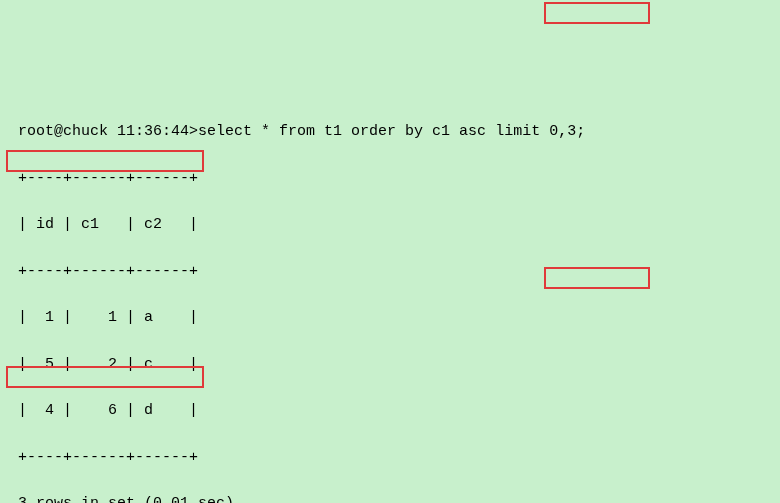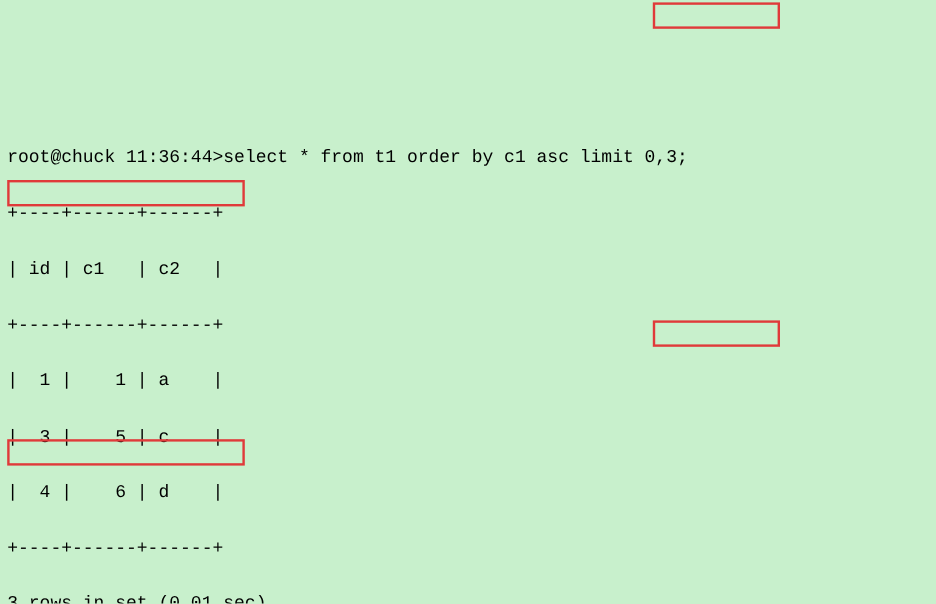--- a/index.html
+++ b/index.html
@@ -9,21 +9,21 @@
       font-size: 15px;
       line-height: 1.55;
       color: #000;
       padding: 4px 6px;
       width: 780px;
       height: 503px;
       overflow: hidden;
       white-space: pre;
       position: relative;
     }
-    .line { display: block; }
+    .line { display: block; margin-left: 12px; }
     .highlight-box {
       position: absolute;
       border: 2px solid #e03a3a;
       pointer-events: none;
     }
     
     #hl-limit-1 { top: 2px; left: 544px; width: 106px; height: 22px; }
     #hl-row-1   { top: 150px; left: 6px; width: 198px; height: 22px; }
     #hl-limit-2 { top: 267px; left: 544px; width: 106px; height: 22px; }
     #hl-row-2   { top: 366px; left: 6px; width: 198px; height: 22px; }
@@ -32,21 +32,21 @@
 <body>
 
 
 
 
 <span class="line"><span>root@chuck</span> <span>11:36:44</span><span>&gt;</span><span>select * from t1 order by c1 asc </span><span>limit 0,3;</span></span>
 <span class="line">+----+------+------+</span>
 <span class="line">| id | c1   | c2   |</span>
 <span class="line">+----+------+------+</span>
 <span class="line">|  1 |    1 | a    |</span>
-<span class="line">|  3 |    5 | c    |</span>
+<span class="line">|  5 |    2 | c    |</span>
 <span class="line">|  4 |    6 | d    |</span>
 <span class="line">+----+------+------+</span>
 <span class="line">3 rows in set (0.01 sec)</span>
 <span class="line"></span>
 
 
 
 
 
 

